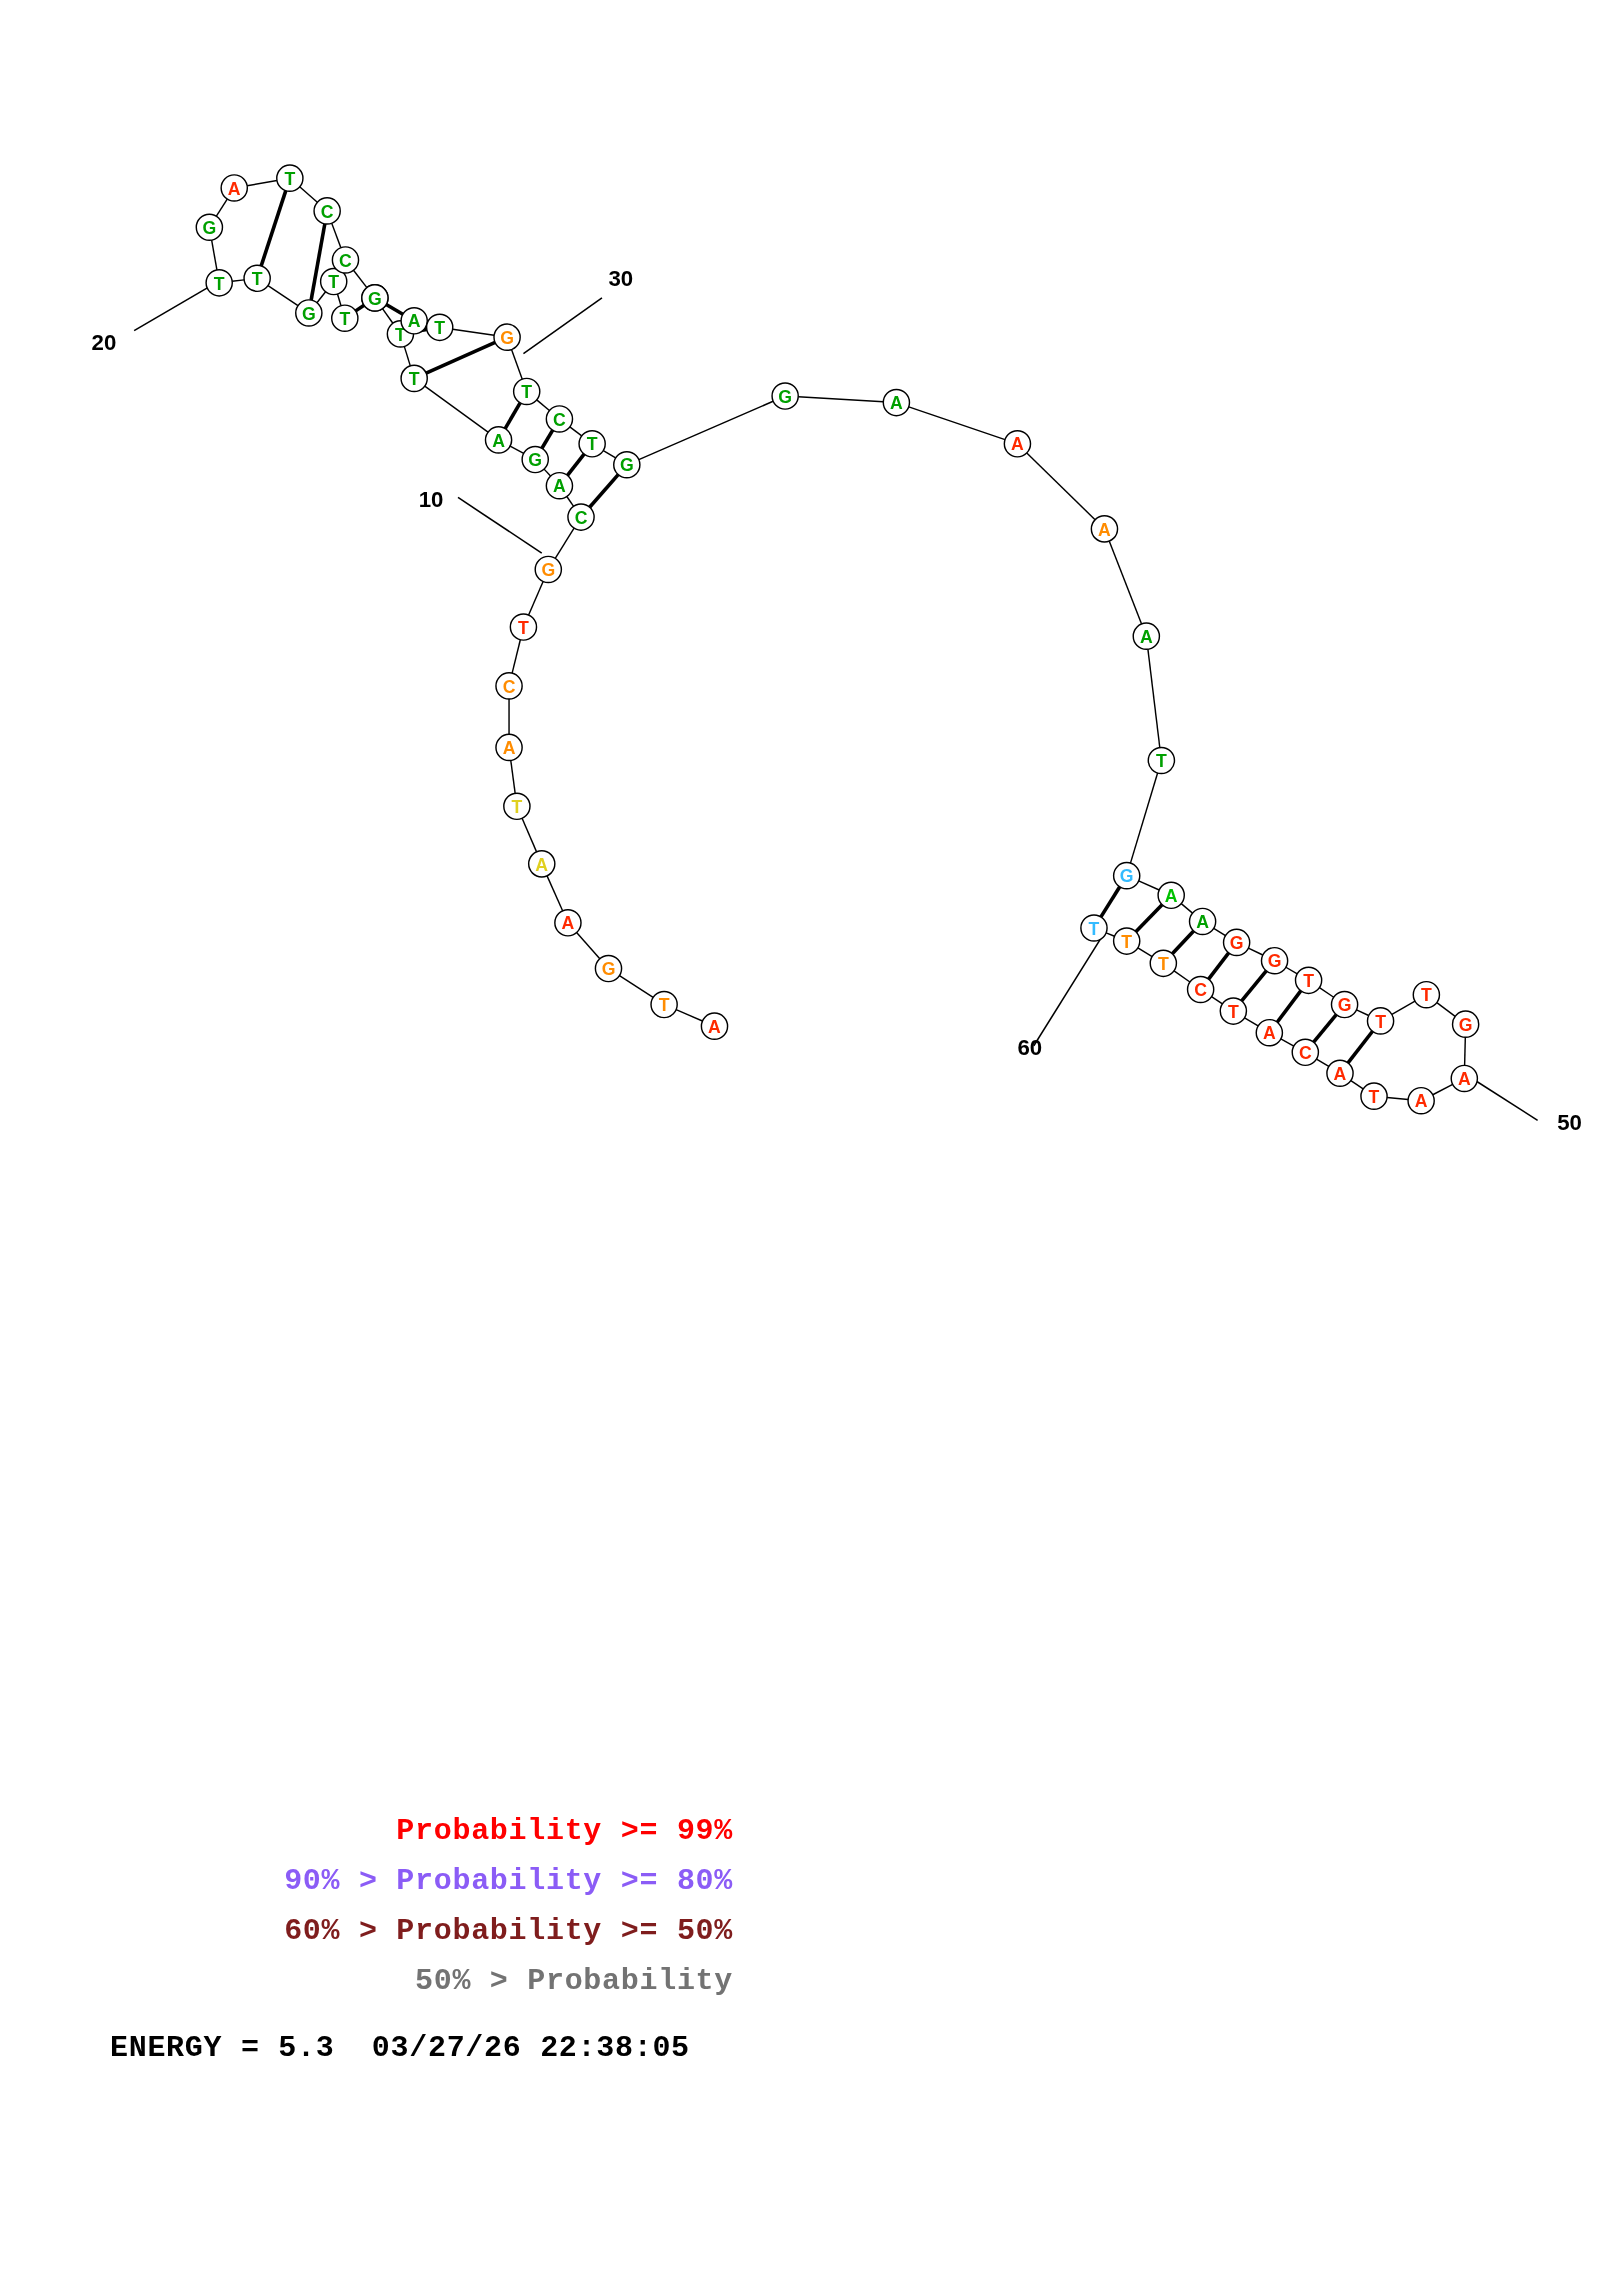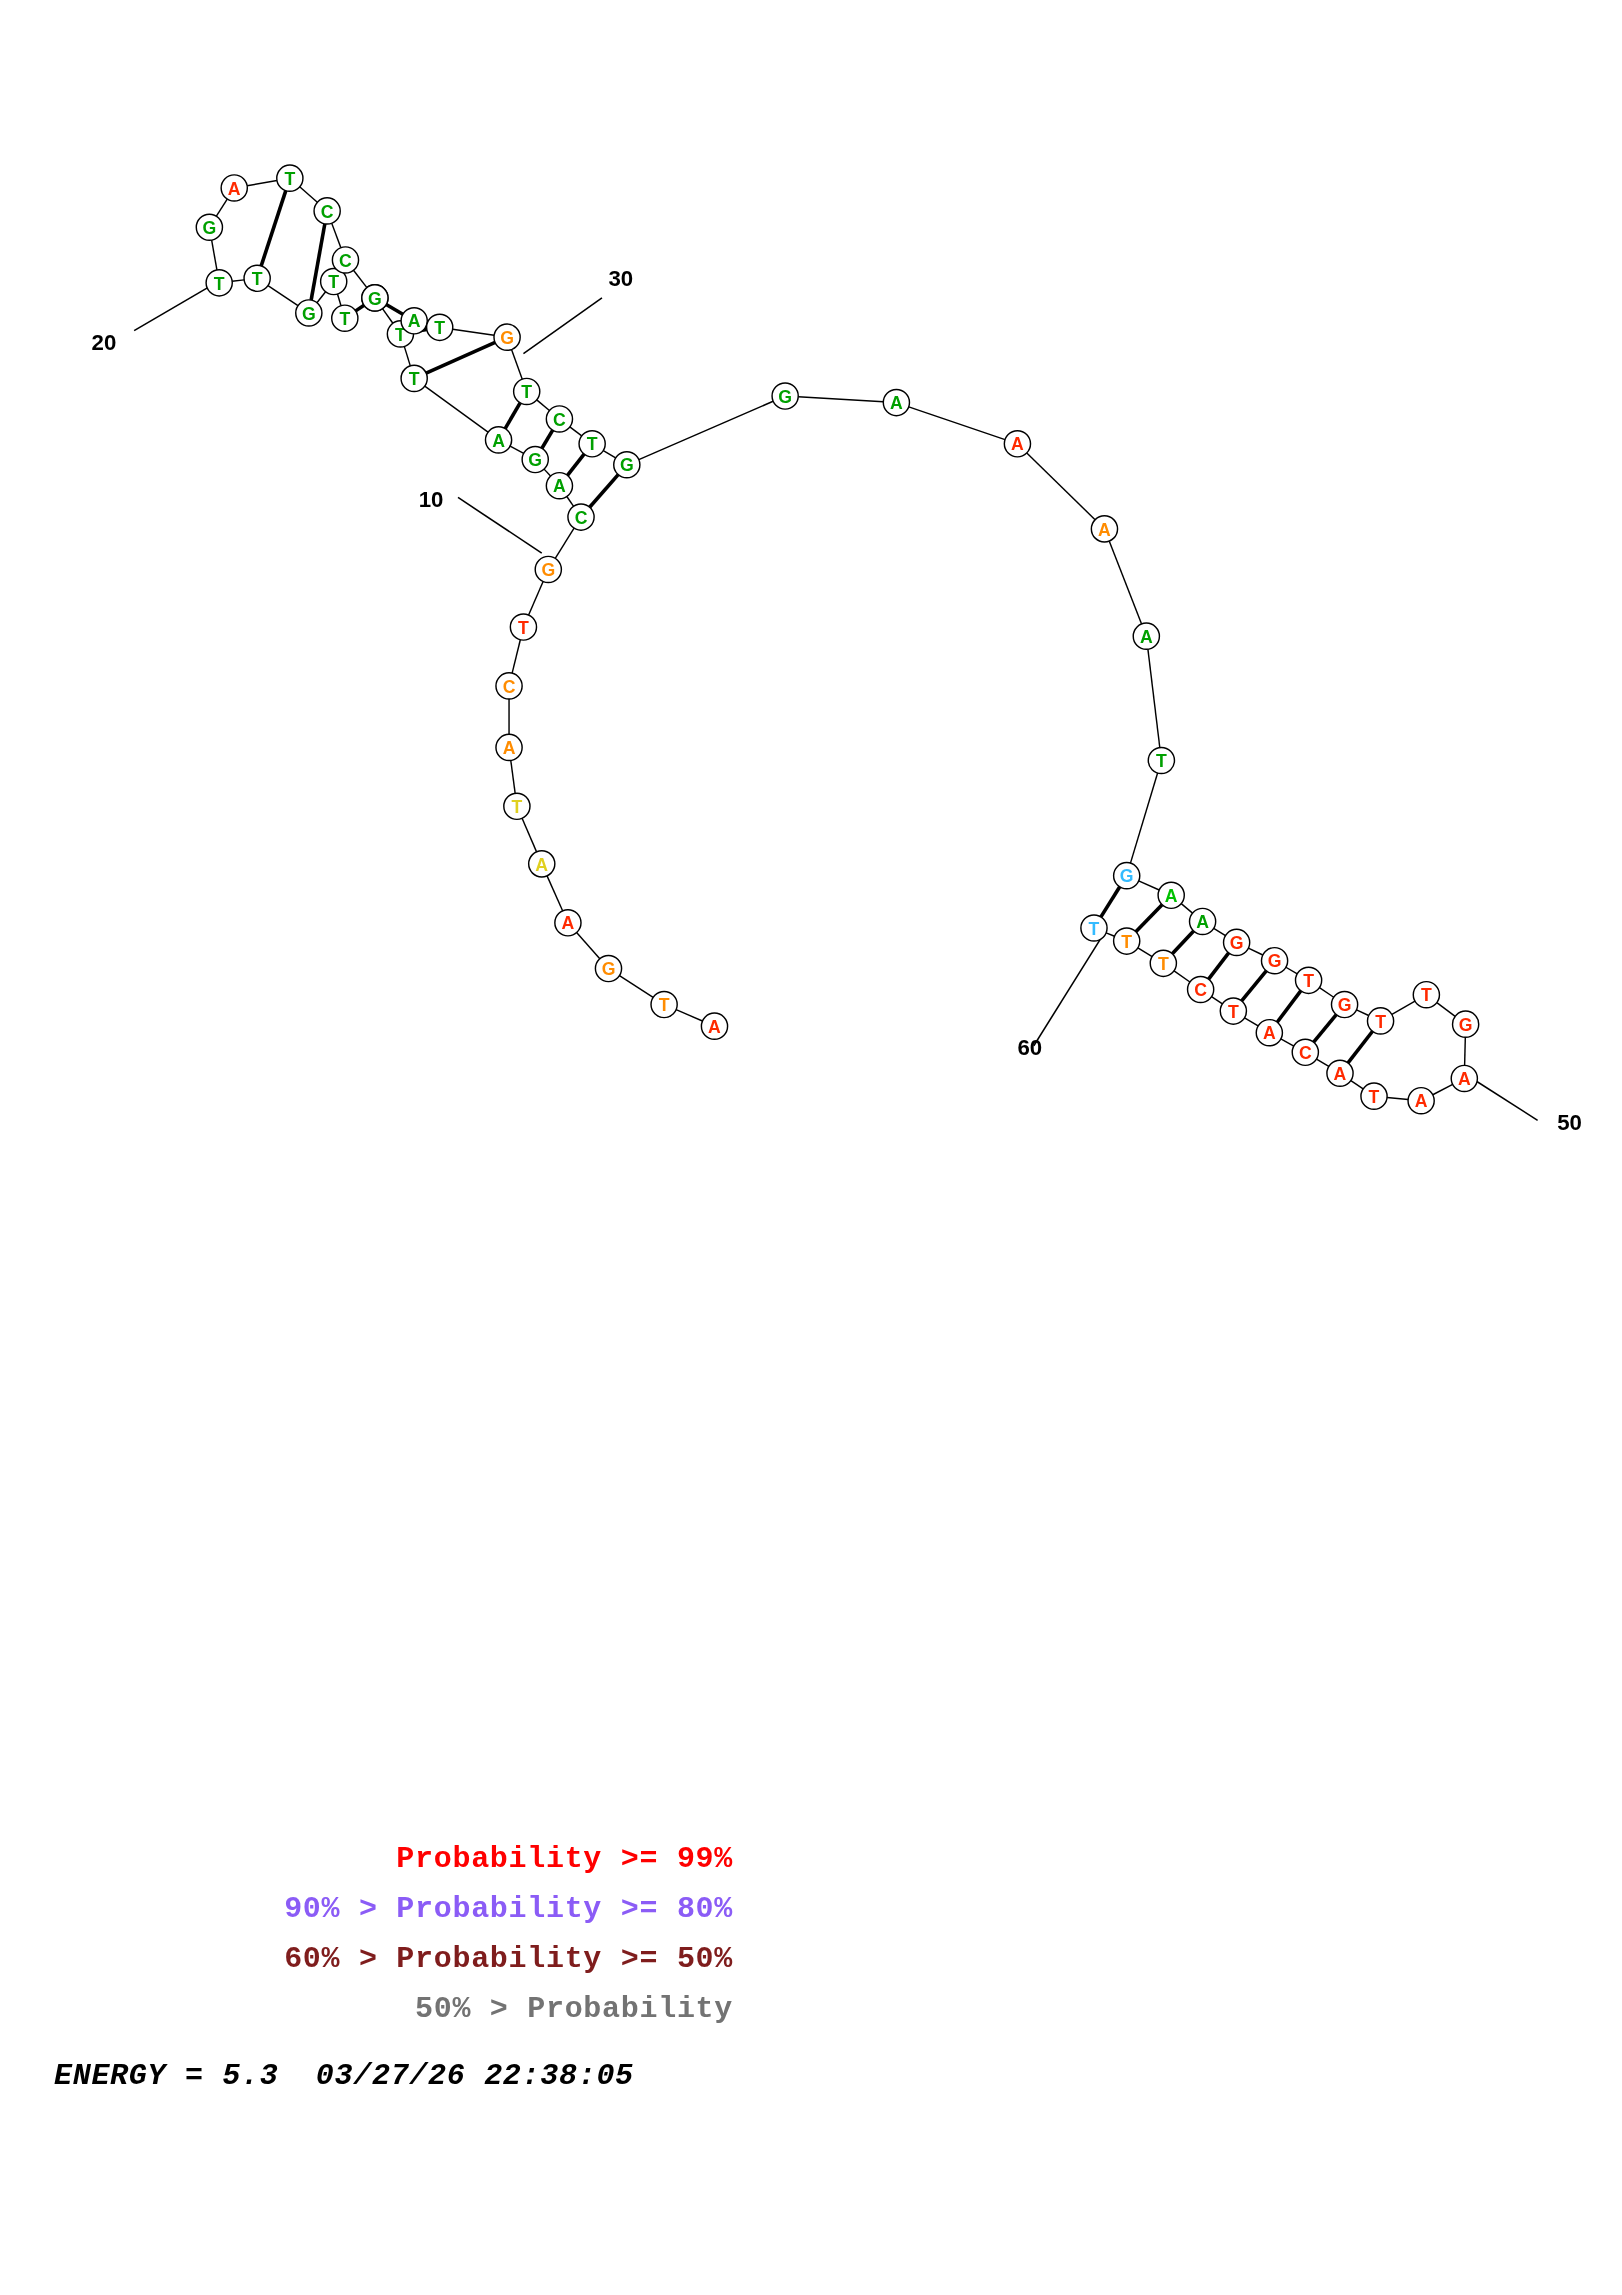--- a/index.html
+++ b/index.html
@@ -54,42 +54,40 @@
     font-family: "Liberation Sans", sans-serif;
     font-size: 34px;
     font-weight: bold;
     fill: #000000;
   }
   #legend-panel {
     position: absolute;
     left: 0;
     top: 1806px;
     width: 1596px;
-    margin-top: 28px;
   }
   .legend-row {
     font-family: "Liberation Mono", monospace;
     font-size: 30px;
     font-weight: bold;
     letter-spacing: 0.7px;
     line-height: 50px;
     text-align: right;
     width: 733px;
     white-space: pre;
   }
   #energy-row {
     font-family: "Liberation Mono", monospace;
     font-size: 30px;
     font-weight: bold;
     letter-spacing: 0.7px;
     color: #000000;
     margin-top: 25px;
-    padding-left: 54px;
+    padding-left: 110px;
     white-space: pre;
-    font-style: italic;
   }
 </style>
 </head>
 <body>
 
 <div id="structure-panel">
   <svg id="structure-svg" width="1622" height="1309" viewBox="0 0 2479 2000">
     <g id="numlines">
       <line class="numline" x1="205" y1="505" x2="330" y2="432"></line>
       <line class="numline" x1="700" y1="760" x2="828" y2="845"></line>

